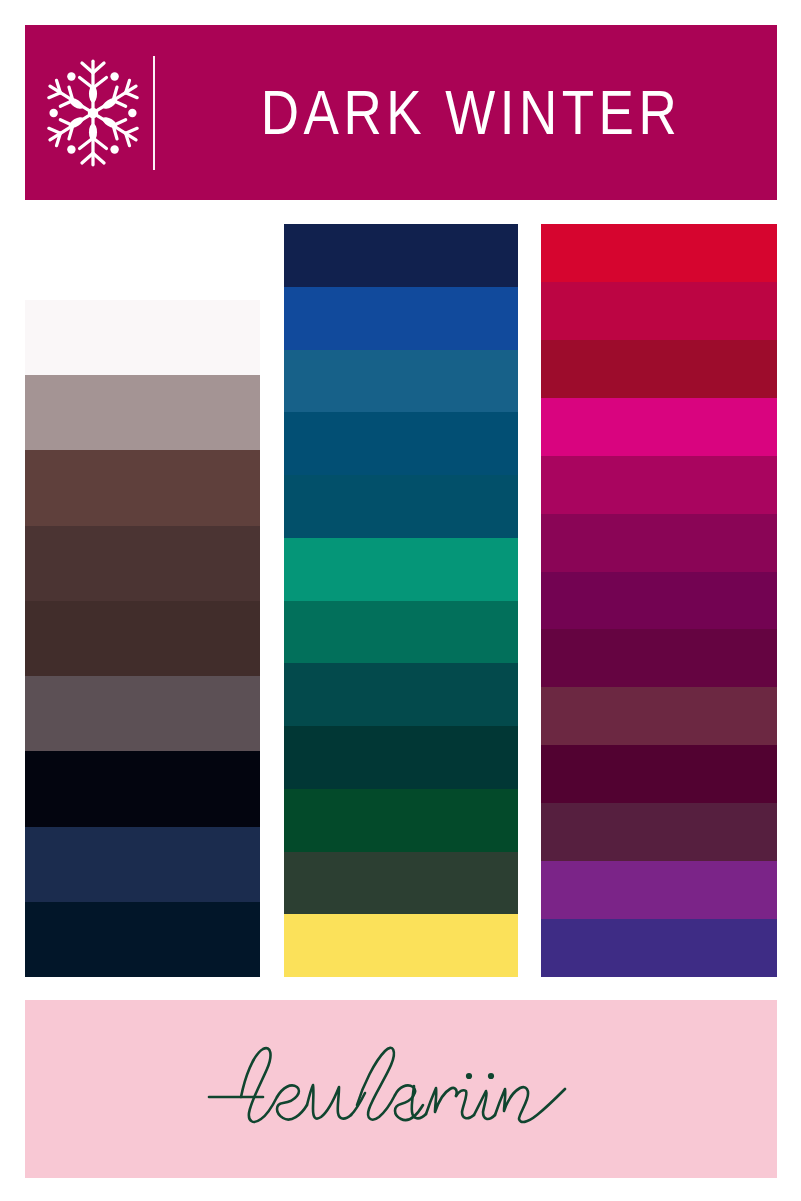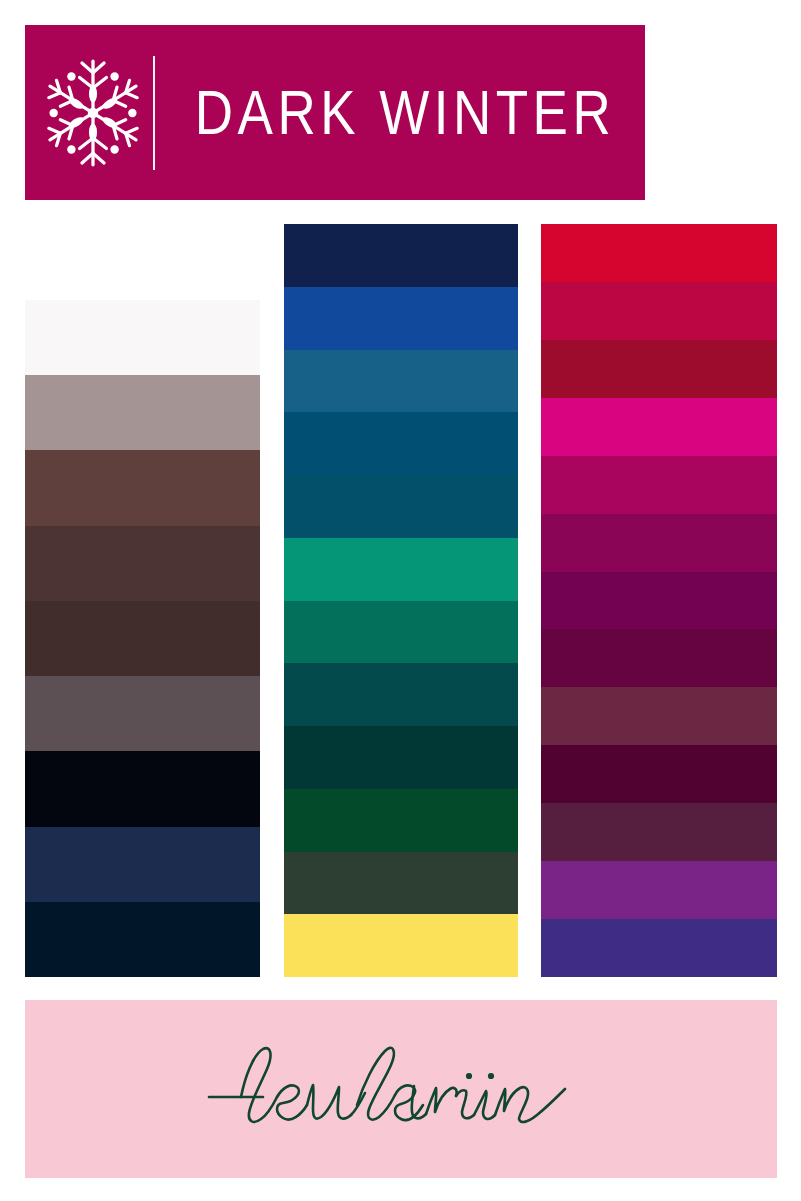--- a/index.html
+++ b/index.html
@@ -14,21 +14,21 @@
     overflow: hidden;
     font-family: "Liberation Sans", sans-serif;
     background: #ffffff;
   }
 
   
   #header-banner {
     position: absolute;
     left: 25px;
     top: 25px;
-    width: 620px;
+    width: 752px;
     height: 175px;
     background: #aa0355;
     display: flex;
     flex-direction: row;
     align-items: center;
   }
   #snowflake-wrap {
     width: 150px;
     min-width: 150px;
     height: 175px;

